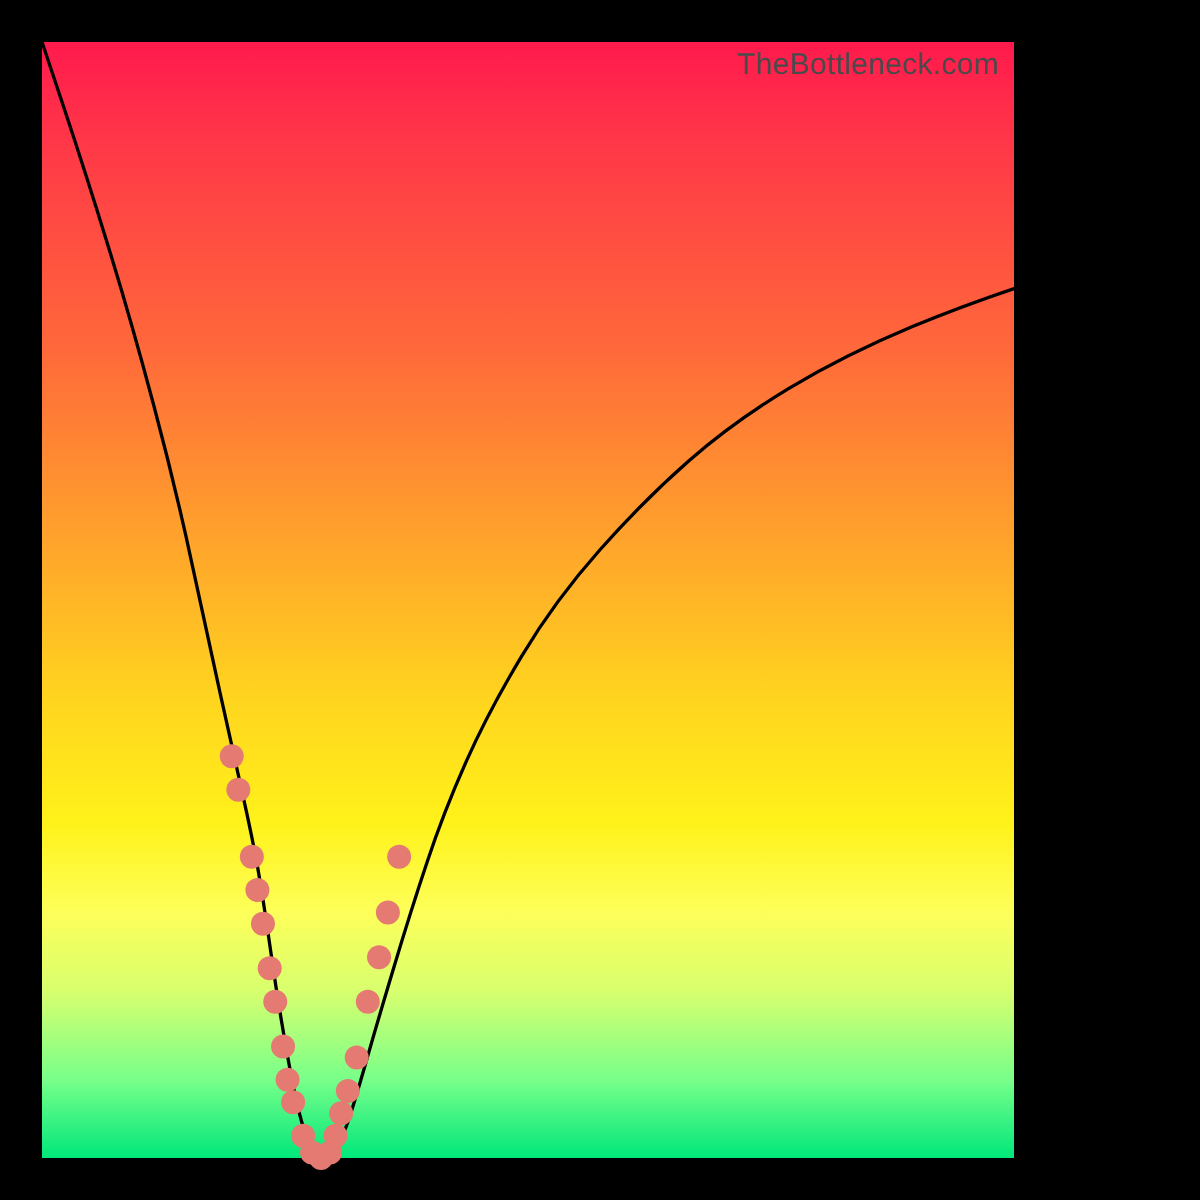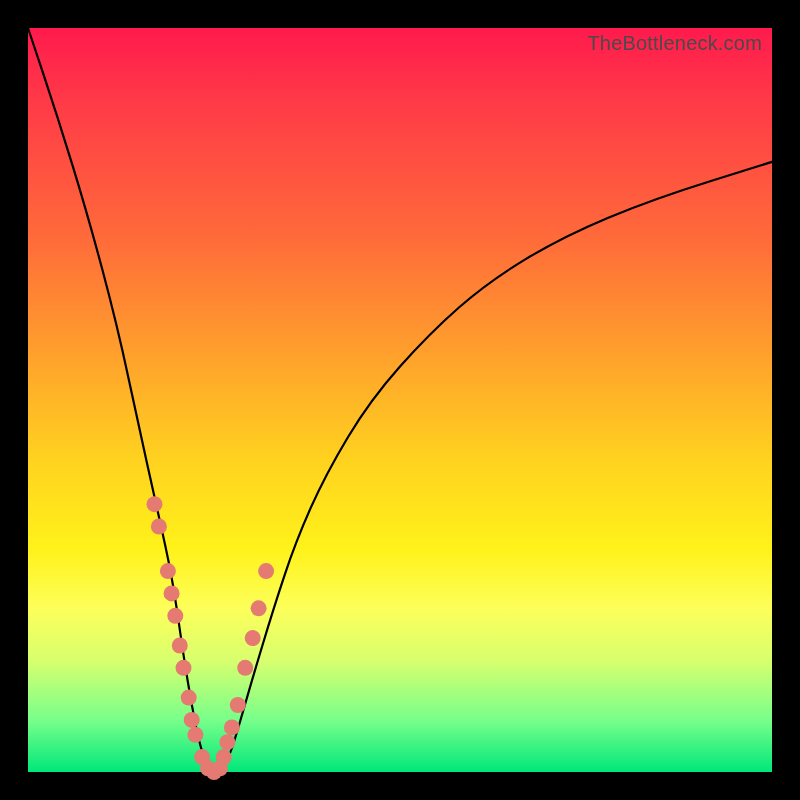--- a/index.html
+++ b/index.html
@@ -15,21 +15,21 @@
     position: relative;
     width: 800px;
     height: 800px;
     background: #000;
     box-sizing: border-box;
   }
   .plot {
     position: absolute;
     left: 28px;
     top: 28px;
-    width: 744px;
+    width: 648px;
     height: 744px;
     
     background: linear-gradient(to bottom,
       #ff1a4d 0%,
       #ff3a47 10%,
       #ff6a3a 28%,
       #ff9a2e 42%,
       #ffd21f 58%,
       #fff21a 70%,
       #fdff5a 78%,

